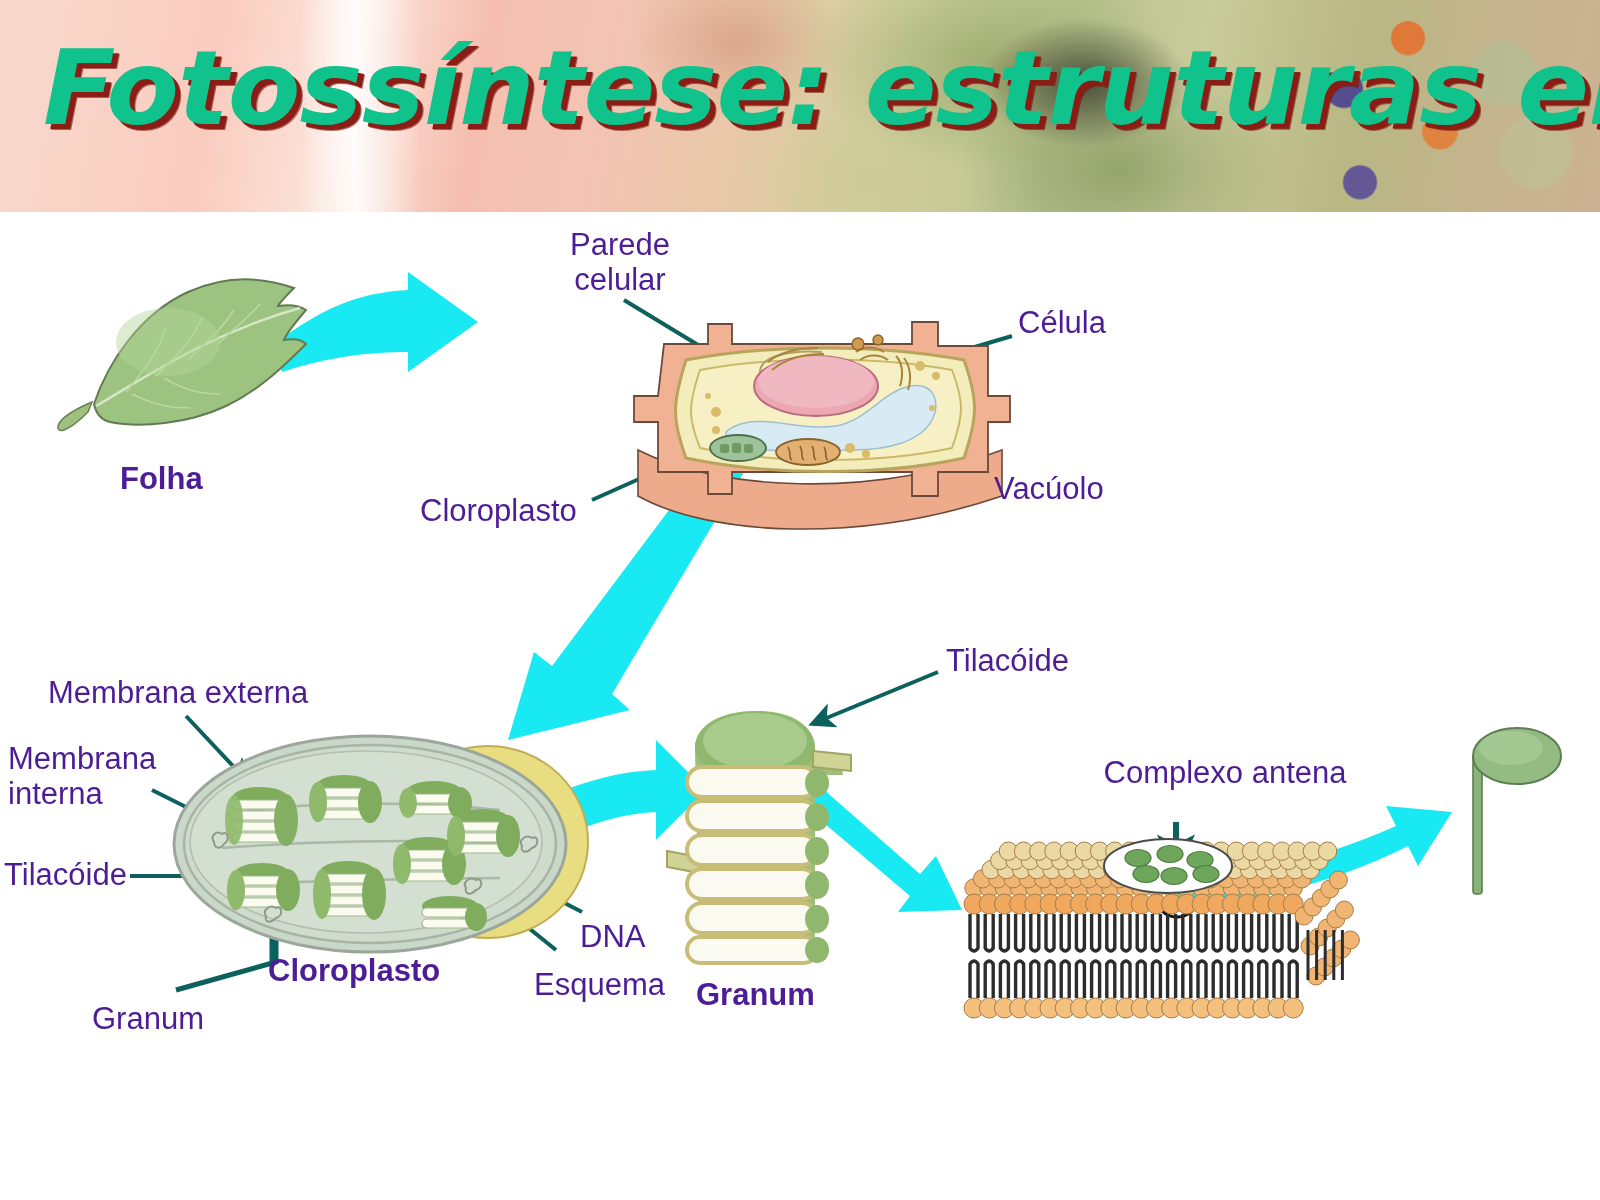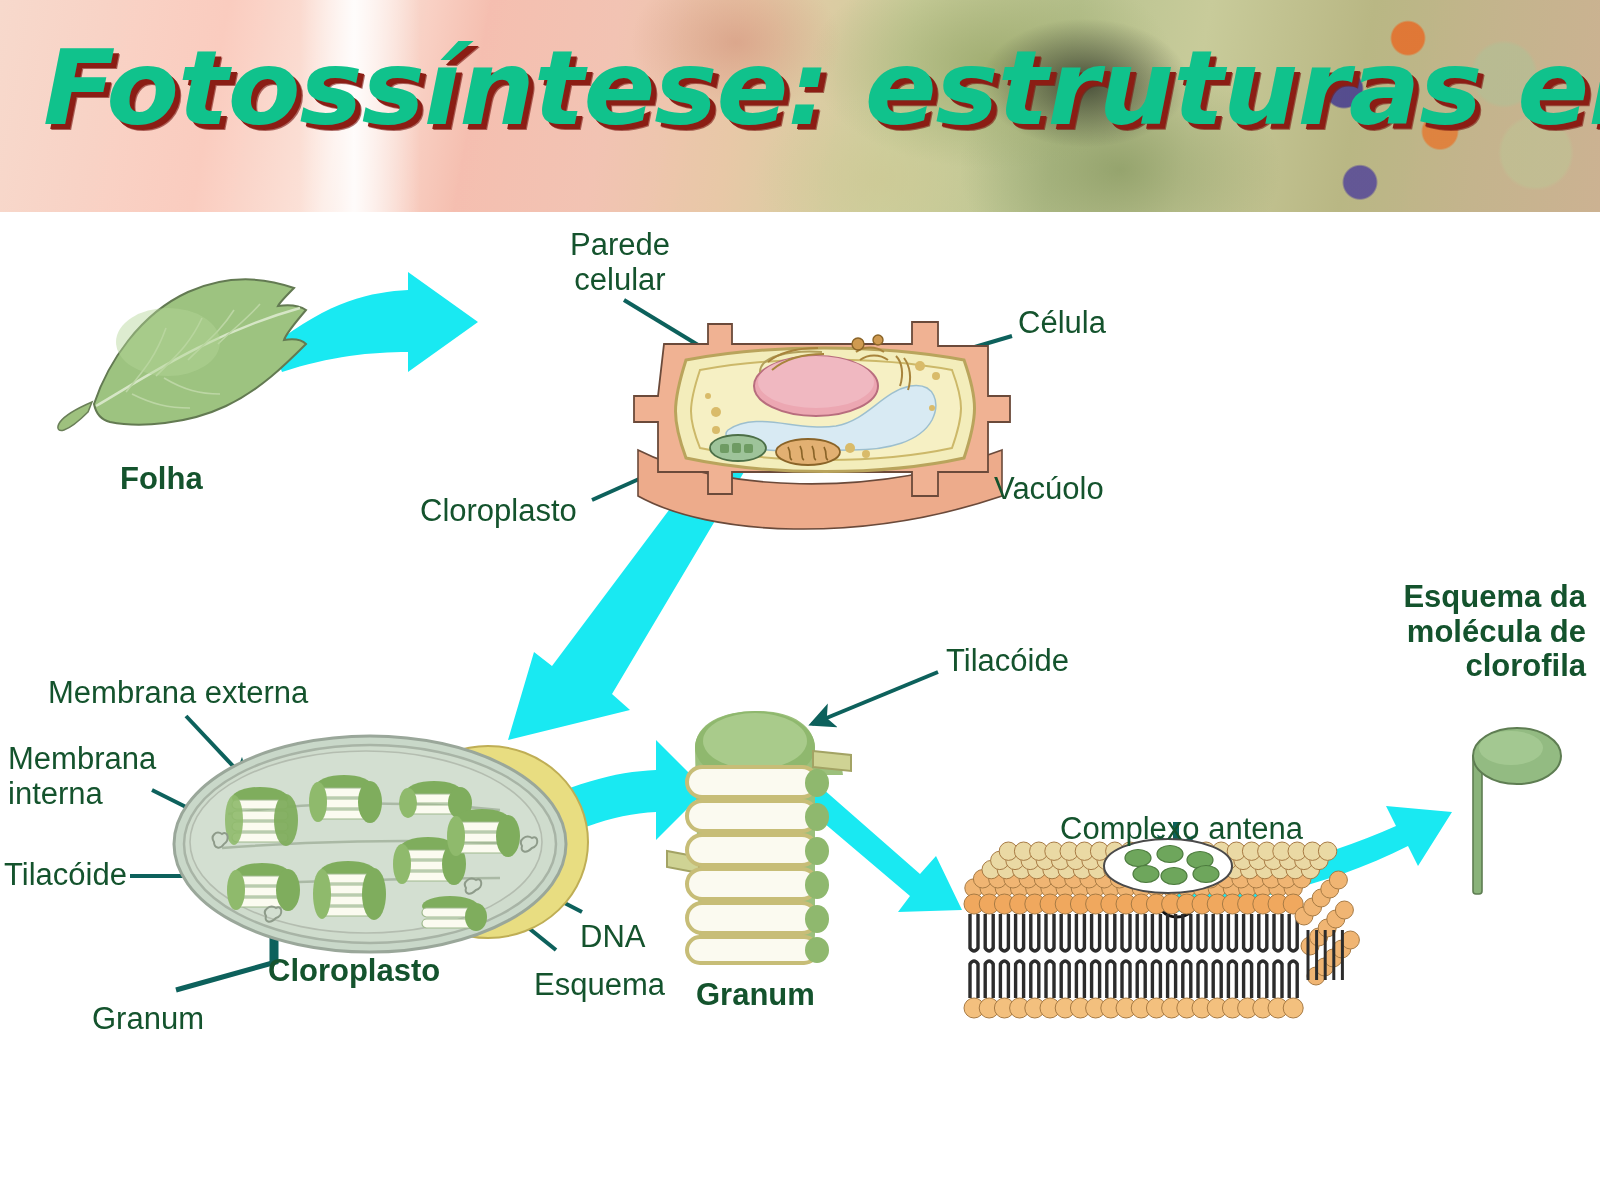--- a/index.html
+++ b/index.html
@@ -42,21 +42,21 @@
     font-size:104px;font-weight:bold;font-style:italic;
     letter-spacing:-1px;
     color:#10c28c;
     transform:scaleX(1.02);
     text-shadow:5px 5px 0 #8b1d14, 6px 6px 0 rgba(120,20,15,.6);
     white-space:nowrap;
     line-height:1.05;
   }
 
   
-  .lbl{position:absolute;color:#14532d;font-size:31px;line-height:1.12;white-space:pre-line;}
+  .lbl{position:absolute;color:#4c1d95;font-size:31px;line-height:1.12;white-space:pre-line;}
   .lbl.b{font-weight:bold;}
   .lbl.r{text-align:right;}
   .lbl.c{text-align:center;}
 
   
   .vec{position:absolute;left:0;top:0;width:1600px;height:1200px;pointer-events:none;}
 
   
   .leaf-wrap{position:absolute;left:48px;top:252px;width:300px;height:210px;}
 
@@ -579,26 +579,23 @@
           <circle cx="381.8" cy="119" r="9" fill="#f0b573" stroke="#a87b44" stroke-width="1"></circle>
           <path d="M373.8,100 L373.8,150" fill="none" stroke="#2c2c2c" stroke-width="3"></path>
           <circle cx="378.4" cy="50" r="9" fill="#f0b573" stroke="#a87b44" stroke-width="1"></circle>
           <circle cx="384.4" cy="80" r="9" fill="#f0b573" stroke="#a87b44" stroke-width="1"></circle>
           <circle cx="390.4" cy="110" r="9" fill="#f0b573" stroke="#a87b44" stroke-width="1"></circle>
           <path d="M382.4,100 L382.4,150" fill="none" stroke="#2c2c2c" stroke-width="3"></path>
         </g>
       </svg>
   </div>
 
-  <div class="lbl" style="left:1060px;top:812px;width:330px;">Complexo antena</div>
+  <div class="lbl" style="left:1060px;top:756px;width:330px;text-align:center;">Complexo antena</div>
 
   <div class="clorof">
     <svg viewBox="0 0 110 180" width="110" height="180">
       <rect x="18" y="36" width="9" height="140" rx="3" fill="#8ab37a" stroke="#5e7d52" stroke-width="1.6"></rect>
       <ellipse cx="62" cy="38" rx="44" ry="28" fill="#93bb82" stroke="#5e7d52" stroke-width="2"></ellipse>
       <ellipse cx="56" cy="30" rx="32" ry="17" fill="#a8cc96" opacity=".75"></ellipse>
     </svg>
   </div>
-  <div class="lbl b r" style="left:1260px;top:580px;width:326px;">Esquema da
-molécula de
-clorofila</div>
 
 </div>
 
 </body></html>

